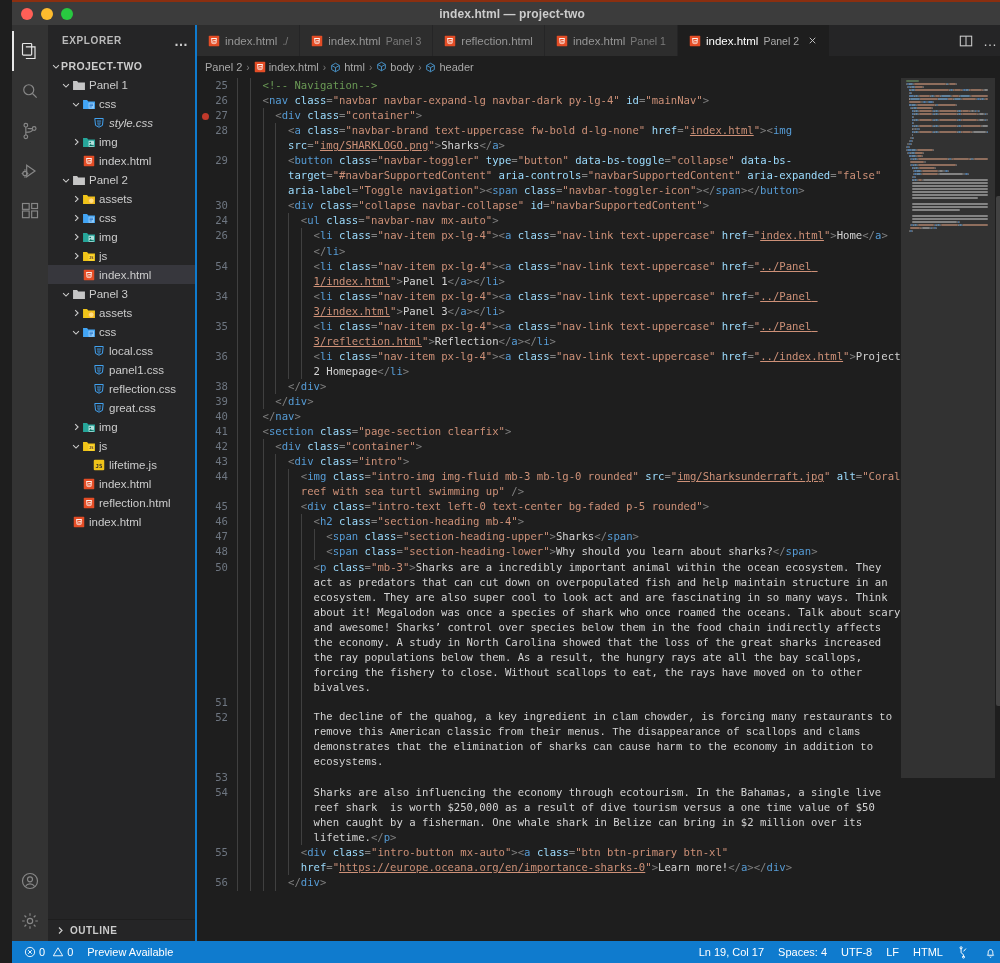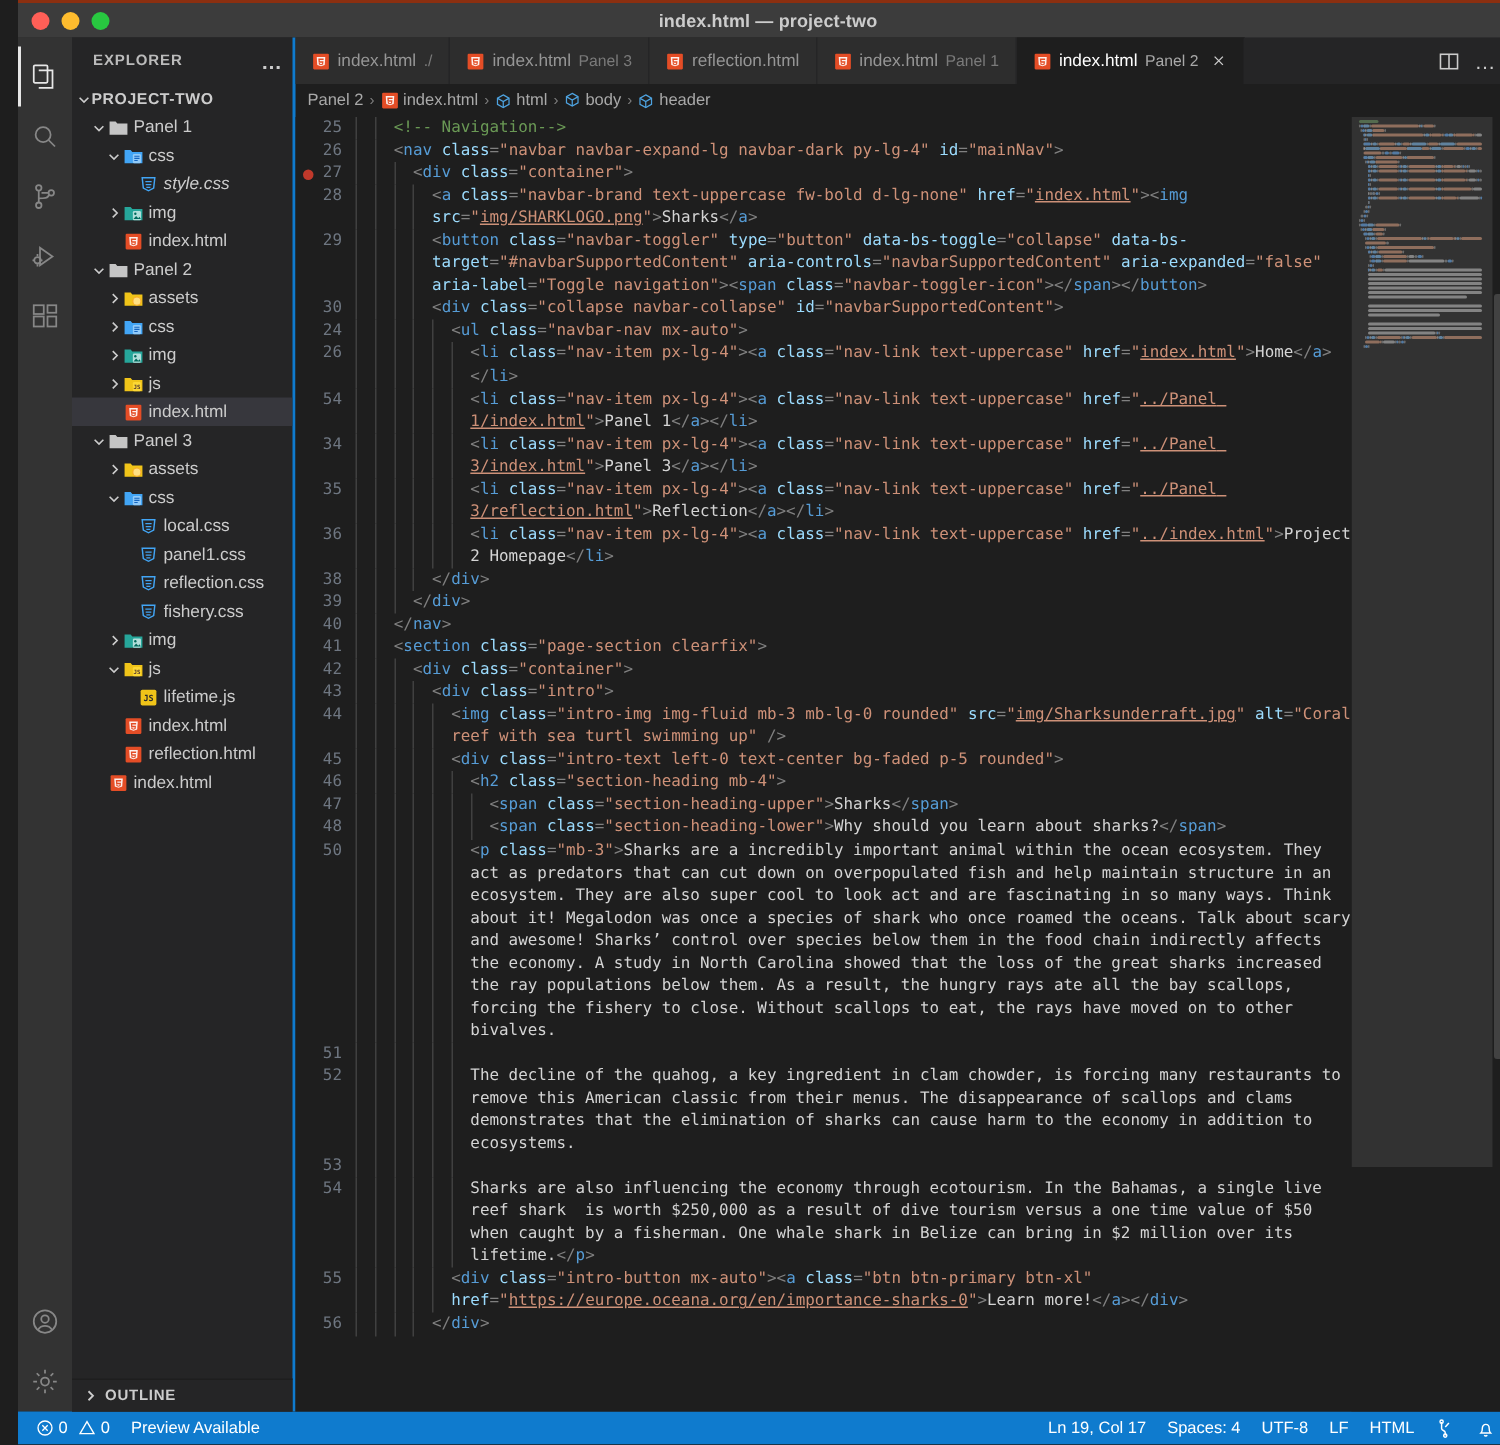--- a/index.html
+++ b/index.html
@@ -468,21 +468,21 @@
             <span class="lbl">reflection.css</span>
           </div>
           <div class="row" style="padding-left: 32px;">
             <span class="chev empty"></span>
             <span class="ficon">
               <svg width="12" height="12" viewBox="0 0 16 16">
                 <path d="M2.4 2h11.2l-1 9.2L8 13.6 3.4 11.2z" fill="none" stroke="#42a5f5" stroke-width="1.3"></path>
                 <path d="M5.2 5.4h5.6M5.5 8.1h5M6.1 10.6h3.6" stroke="#42a5f5" stroke-width="1.2" fill="none"></path>
               </svg>
             </span>
-            <span class="lbl">fishery.css</span>
+            <span class="lbl">great.css</span>
           </div>
           <div class="row" style="padding-left: 22px;">
             <span class="chev">
               <svg width="10" height="10" viewBox="0 0 12 12" fill="none" stroke="#cccccc" stroke-width="1.3">
                 <path d="M5 2.5L8.5 6 5 9.5"></path>
               </svg>
             </span>
             <span class="ficon">
               <svg width="14" height="14" viewBox="0 0 16 16">
                 <path d="M1.2 3.4h4.6l1.3 1.6h7.7v8.6H1.2z" fill="#26a69a"></path>
@@ -1004,21 +1004,21 @@
               <div class="gutter">52</div>
               <div class="content">
                 <div class="guides">
                   <div class="guide" style="left: 0px;"></div>
                   <div class="guide" style="left: 12.76px;"></div>
                   <div class="guide" style="left: 25.52px;"></div>
                   <div class="guide" style="left: 38.28px;"></div>
                   <div class="guide" style="left: 51.04px;"></div>
                   <div class="guide" style="left: 63.8px;"></div>
                 </div>
-                <div class="txt" style="padding-left: 76.56px; text-indent: 0px;"><span class="t-txt">The decline of the quahog, a key ingredient in clam chowder, is forcing many restaurants to remove this American classic from their menus. The disappearance of scallops and clams demonstrates that the elimination of sharks can cause harm to the economy in addition to ecosystems.</span></div>
+                <div class="txt" style="padding-left: 76.56px; text-indent: 0px; font-family: Liberation Mono, monospace;"><span class="t-txt">The decline of the quahog, a key ingredient in clam chowder, is forcing many restaurants to remove this American classic from their menus. The disappearance of scallops and clams demonstrates that the elimination of sharks can cause harm to the economy in addition to ecosystems.</span></div>
               </div>
             </div>
             <div class="ln-line">
               <div class="gutter">53</div>
               <div class="content">
                 <div class="guides">
                   <div class="guide" style="left: 0px;"></div>
                   <div class="guide" style="left: 12.76px;"></div>
                   <div class="guide" style="left: 25.52px;"></div>
                   <div class="guide" style="left: 38.28px;"></div>

